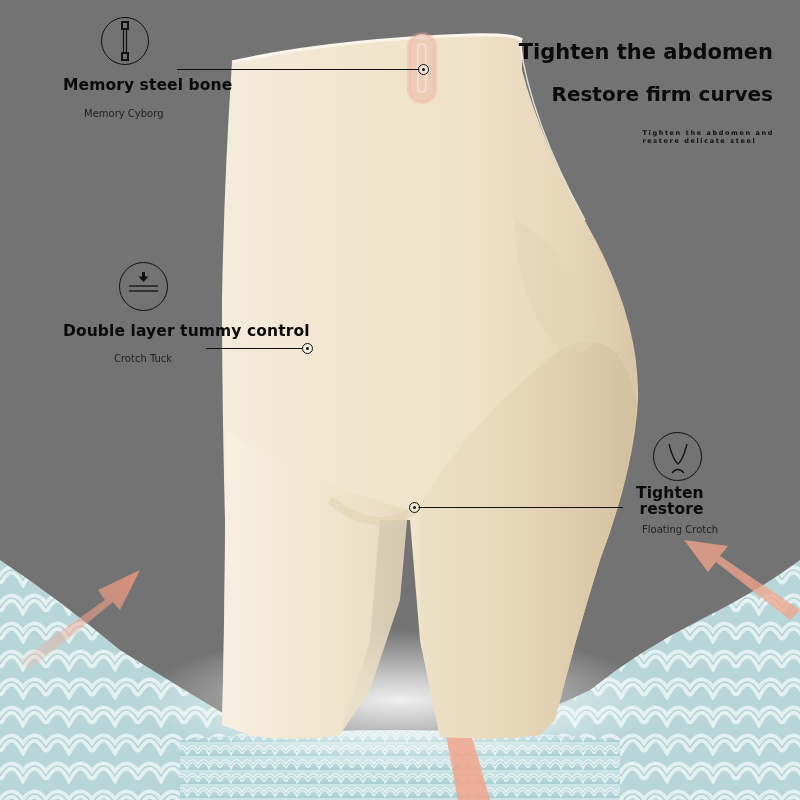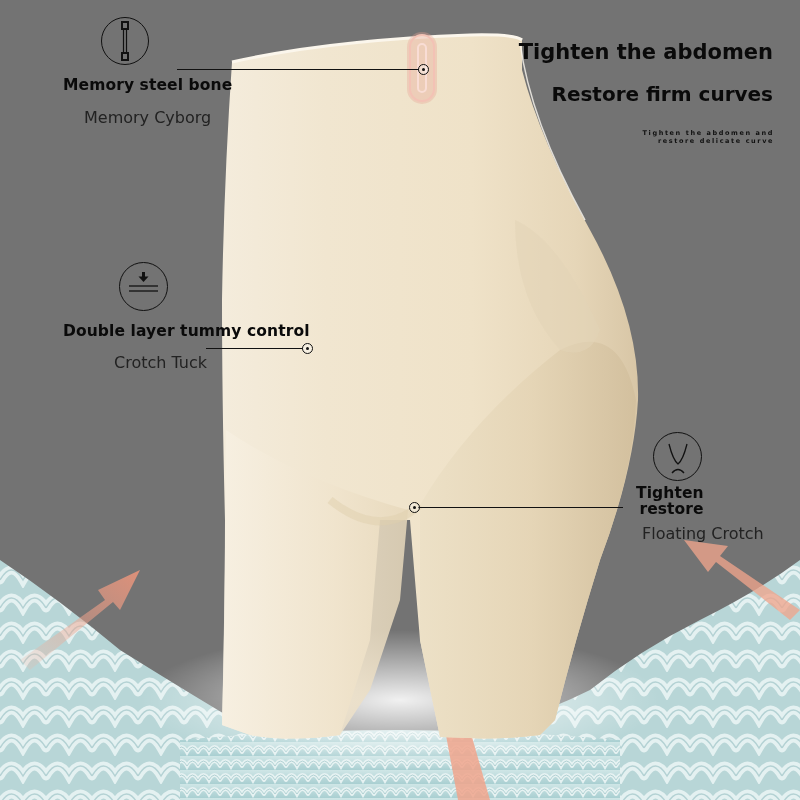--- a/index.html
+++ b/index.html
@@ -4,28 +4,28 @@
   <style>
     * { margin: 0; padding: 0; box-sizing: border-box; }
     html, body { width: 800px; height: 800px; overflow: hidden; background: #f4f4f4; }
     body { position: relative; font-family: "DejaVu Sans", sans-serif; color: #000; }
 
     .canvas { position: absolute; left: 0; top: 0; width: 800px; height: 800px; background: #737373; }
     .scene { position: absolute; left: 0; top: 0; width: 800px; height: 800px; }
 
     .feature { position: absolute; }
     .feature-title { font-weight: bold; font-size: 15.5px; letter-spacing: 0.1px; white-space: nowrap; color: #0a0a0a; text-align: right; }
-    .feature-sub { font-size: 16px; color: #222; white-space: nowrap; }
+    .feature-sub { font-size: 10px; color: #222; white-space: nowrap; }
 
     .icon-circle { position: absolute; border: 1.3px solid #111; border-radius: 50%; background: transparent; }
 
     .headline { position: absolute; right: 27px; font-weight: bold; color: #0a0a0a; white-space: nowrap; text-align: right; }
     .headline.h1 { top: 40px; font-size: 21px; }
     .headline.h2 { top: 82px; font-size: 20px; }
-    .tagline { position: absolute; right: 26px; top: 129px; font-size: 6.5px; letter-spacing: 1.6px; line-height: 8px; text-align: right; color: #111; font-weight: bold; }
+    .tagline { position: absolute; right: 26px; top: 129px; font-size: 6.5px; letter-spacing: 1.6px; line-height: 8px; text-align: left; color: #111; font-weight: bold; }
 
     .leader { position: absolute; height: 1.3px; background: #111; }
     .dot { position: absolute; width: 11px; height: 11px; border: 1.5px solid #111; border-radius: 50%; background: rgba(255,255,255,0.35); }
     .dot::after { content: ""; position: absolute; left: 2.5px; top: 2.5px; width: 3px; height: 3px; border-radius: 50%; background: #111; }
   </style>
 </head>
 <body>
 
 <div class="canvas">
 
@@ -128,21 +128,21 @@
       <rect x="407" y="32" width="30" height="72" rx="15" fill="#e8a394" opacity="0.35"></rect>
       <rect x="410" y="35" width="24" height="66" rx="12" fill="none" stroke="#f3c2b5" stroke-width="2"></rect>
       <rect x="418" y="44" width="8" height="48" rx="4" fill="none" stroke="#f9ddd5" stroke-width="2"></rect>
     </g>
   </svg>
 
   <div class="headline h1">Tighten the abdomen</div>
   <div class="headline h2">Restore firm curves</div>
   <div class="tagline">
     <div>Tighten the abdomen and</div>
-    <div>restore delicate curve</div>
+    <div>restore delicate steel</div>
   </div>
 
   <div class="feature" style="left:0;top:0;width:800px;height:0;">
     <div class="icon-circle" style="left:101px;top:17px;width:48px;height:48px;">
       <svg width="48" height="48" viewBox="0 0 48 48" style="position:absolute;left:-1px;top:-1px;">
         <rect x="21" y="5" width="6" height="7" fill="none" stroke="#111" stroke-width="2"></rect>
         <rect x="21" y="36" width="6" height="7" fill="none" stroke="#111" stroke-width="2"></rect>
         <line x1="22.5" y1="12" x2="22.5" y2="36" stroke="#111" stroke-width="1.2"></line>
         <line x1="25.5" y1="12" x2="25.5" y2="36" stroke="#111" stroke-width="1.2"></line>
       </svg>

